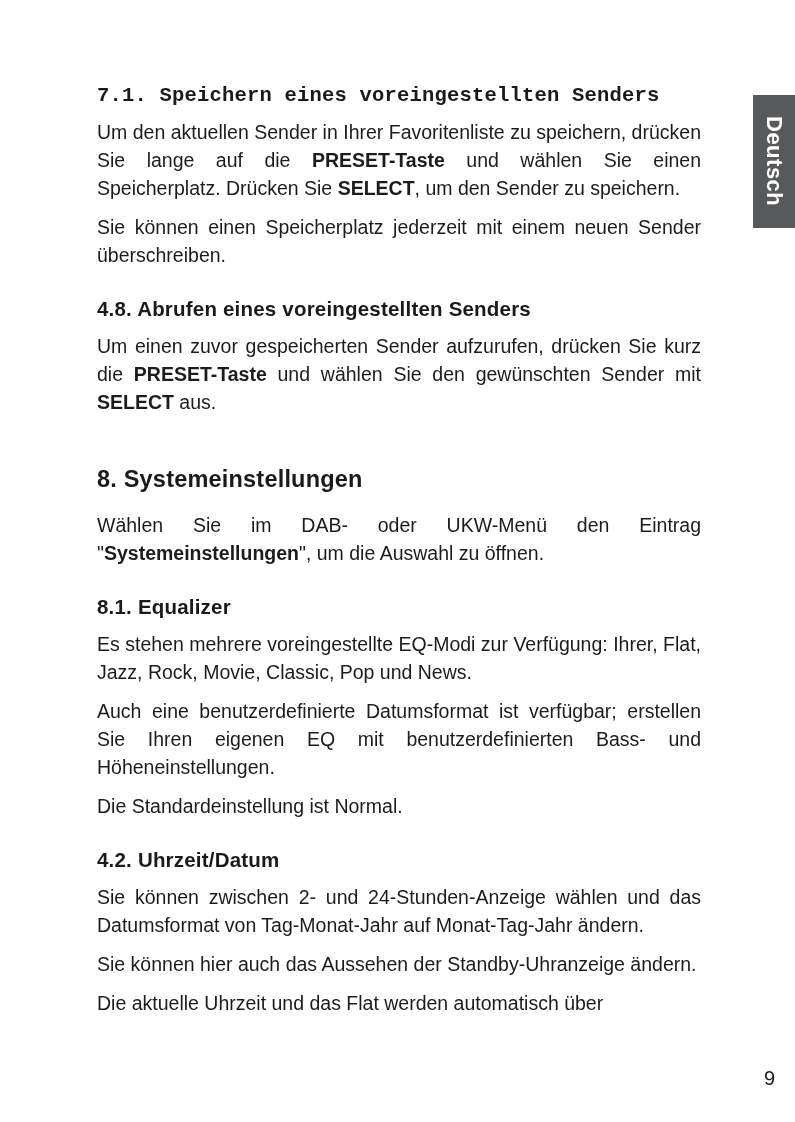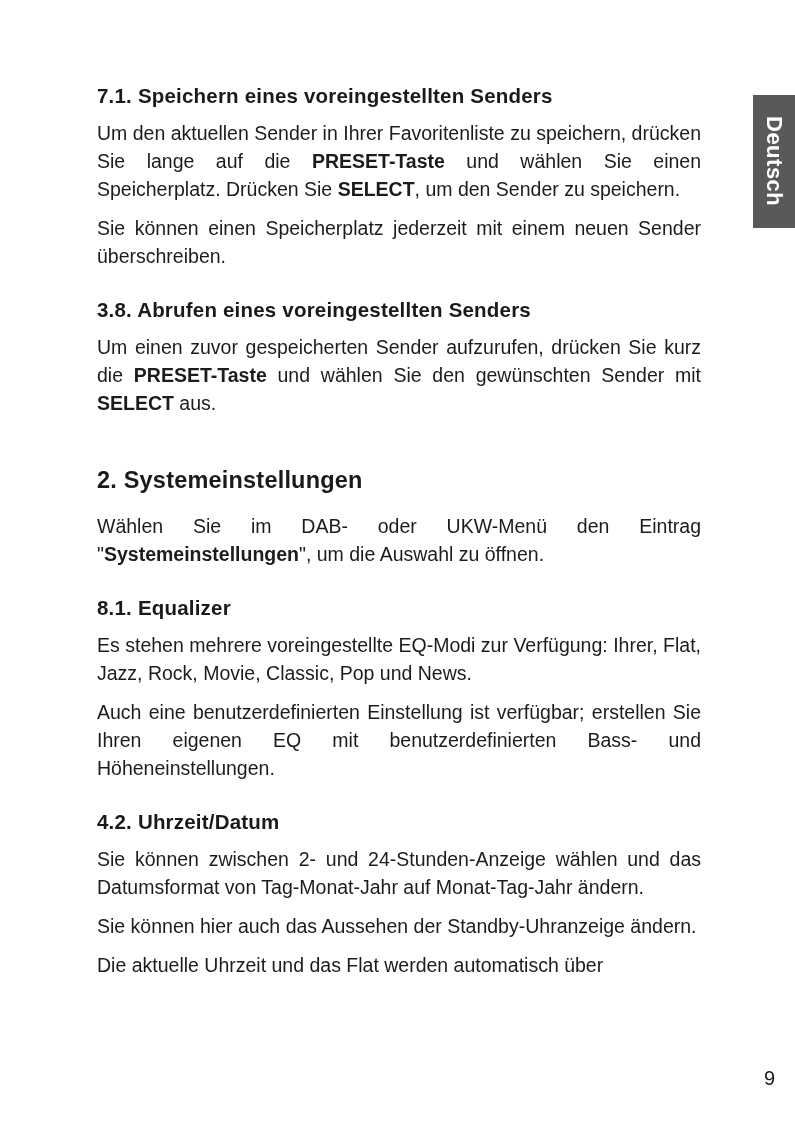--- a/index.html
+++ b/index.html
@@ -35,20 +35,21 @@
   }
   h3.sub-heading {
     font-size: 20.5px;
     font-weight: bold;
     color: #1a1a1a;
     margin: 28px 0 11px 0;
     letter-spacing: 0.2px;
   }
   h3.first {
     margin-top: 26px;
+    font-family: Liberation Mono, monospace;
   }
   p.body-text {
     font-size: 19.5px;
     line-height: 28px;
     margin: 8px 0 11px 0;
     text-align: justify;
   }
   .b {
     font-weight: bold;
   }
@@ -86,29 +87,30 @@
   <div class="lang-tab">
     <span>Deutsch</span>
   </div>
 
   <main class="content">
 
     <h3 class="sub-heading first">7.1. Speichern eines voreingestellten Senders</h3>
     <p class="body-text"><span>Um den aktuellen Sender in Ihrer Favoritenliste zu speichern, drücken Sie lange auf die </span><span class="b">PRESET-Taste</span><span> und wählen Sie einen Speicherplatz. Drücken Sie </span><span class="b">SELECT</span><span>, um den Sender zu speichern.</span></p>
     <p class="body-text">Sie können einen Speicherplatz jederzeit mit einem neuen Sender überschreiben.</p>
 
-    <h3 class="sub-heading">3.8. Abrufen eines voreingestellten Senders</h3>
+    <h3 class="sub-heading">4.8. Abrufen eines voreingestellten Senders</h3>
     <p class="body-text"><span>Um einen zuvor gespeicherten Sender aufzurufen, drücken Sie kurz die </span><span class="b">PRESET-Taste</span><span> und wählen Sie den gewünschten Sender mit </span><span class="b">SELECT</span><span> aus.</span></p>
 
-    <h2 class="section-heading">2. Systemeinstellungen</h2>
+    <h2 class="section-heading">8. Systemeinstellungen</h2>
     <p class="body-text"><span>Wählen Sie im DAB- oder UKW-Menü den Eintrag "</span><span class="b">Systemeinstellungen</span><span>", um die Auswahl zu öffnen.</span></p>
 
     <h3 class="sub-heading">8.1. Equalizer</h3>
     <p class="body-text">Es stehen mehrere voreingestellte EQ-Modi zur Verfügung: Ihrer, Flat, Jazz, Rock, Movie, Classic, Pop und News.</p>
-    <p class="body-text">Auch eine benutzerdefinierten Einstellung ist verfügbar; erstellen Sie Ihren eigenen EQ mit benutzerdefinierten Bass- und Höheneinstellungen.</p>
+    <p class="body-text">Auch eine benutzerdefinierte Datumsformat ist verfügbar; erstellen Sie Ihren eigenen EQ mit benutzerdefinierten Bass- und Höheneinstellungen.</p>
+    <p class="body-text">Die Standardeinstellung ist Normal.</p>
 
     <h3 class="sub-heading">4.2. Uhrzeit/Datum</h3>
     <p class="body-text">Sie können zwischen 2- und 24-Stunden-Anzeige wählen und das Datumsformat von Tag-Monat-Jahr auf Monat-Tag-Jahr ändern.</p>
     <p class="body-text">Sie können hier auch das Aussehen der Standby-Uhranzeige ändern.</p>
     <p class="body-text">Die aktuelle Uhrzeit und das Flat werden automatisch über</p>
 
   </main>
 
   <div class="page-number">9</div>
 

